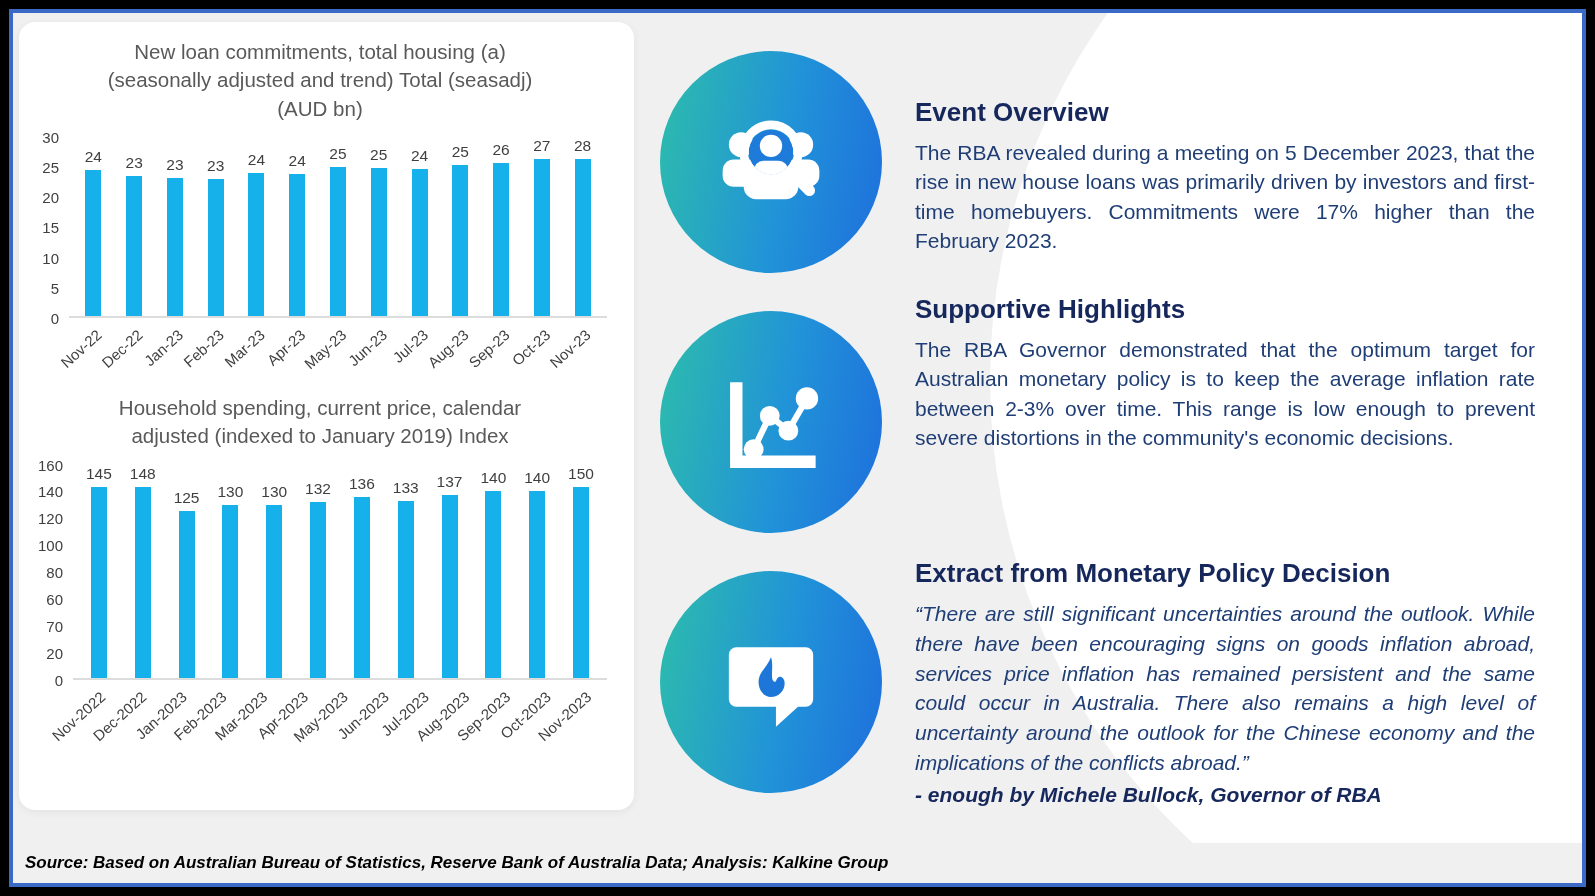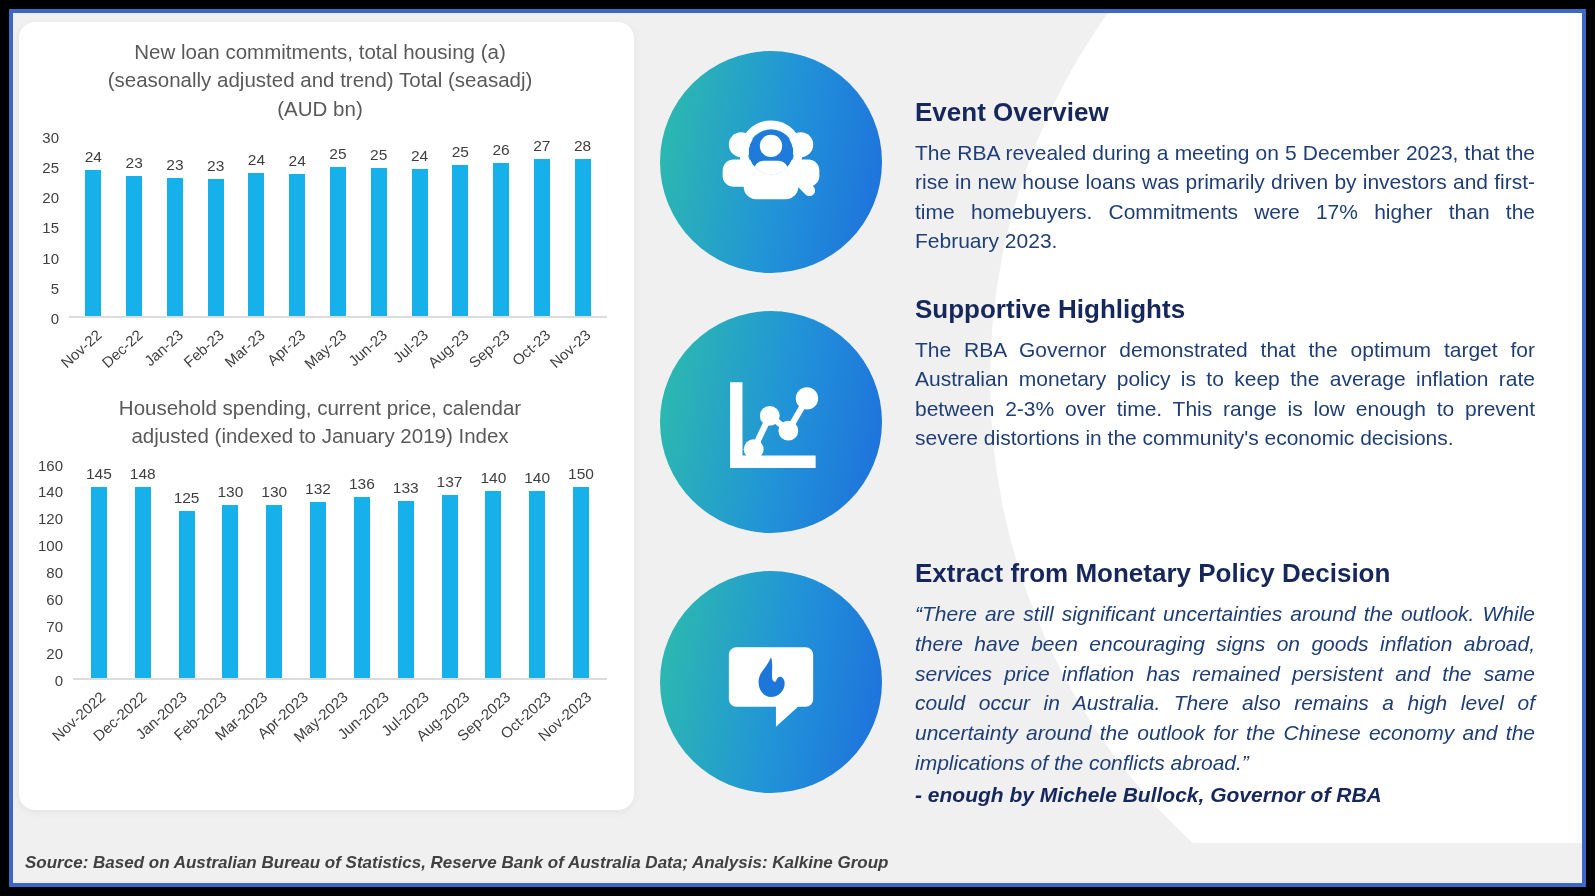--- a/index.html
+++ b/index.html
@@ -50,21 +50,21 @@
   .section { position:absolute; left:902px; width:620px; z-index:2; }
   .section.s1 { top:84px; } .section.s2 { top:281px; } .section.s3 { top:545px; }
   .section h2 { font-size:26px; font-weight:700; color:#16275c; margin-bottom:10px; }
   .section .body { font-size:21px; line-height:1.40; color:#1f3e76; text-align:justify; }
   .section .quote { font-size:21px; line-height:1.42; color:#1f3e76; text-align:justify; font-style:italic; }
   .section .attribution { font-size:21px; line-height:1.42; color:#16275c; font-style:italic; font-weight:700; margin-top:2px; }
 
   
   .source-strip { position:absolute; left:0; right:0; bottom:0; height:40px; background:#f0f0f1;
                   display:flex; align-items:center; padding-left:12px; z-index:3; }
-  .source-strip span { font-size:17px; font-style:italic; font-weight:700; color:#404040; }
+  .source-strip span { font-size:17px; font-style:italic; font-weight:700; color:#000000; }
 </style>
 </head>
 <body>
 
 <div class="stage">
   <div class="inner">
 
     <div class="white-circle"></div>
 
     <div class="chart-panel">

